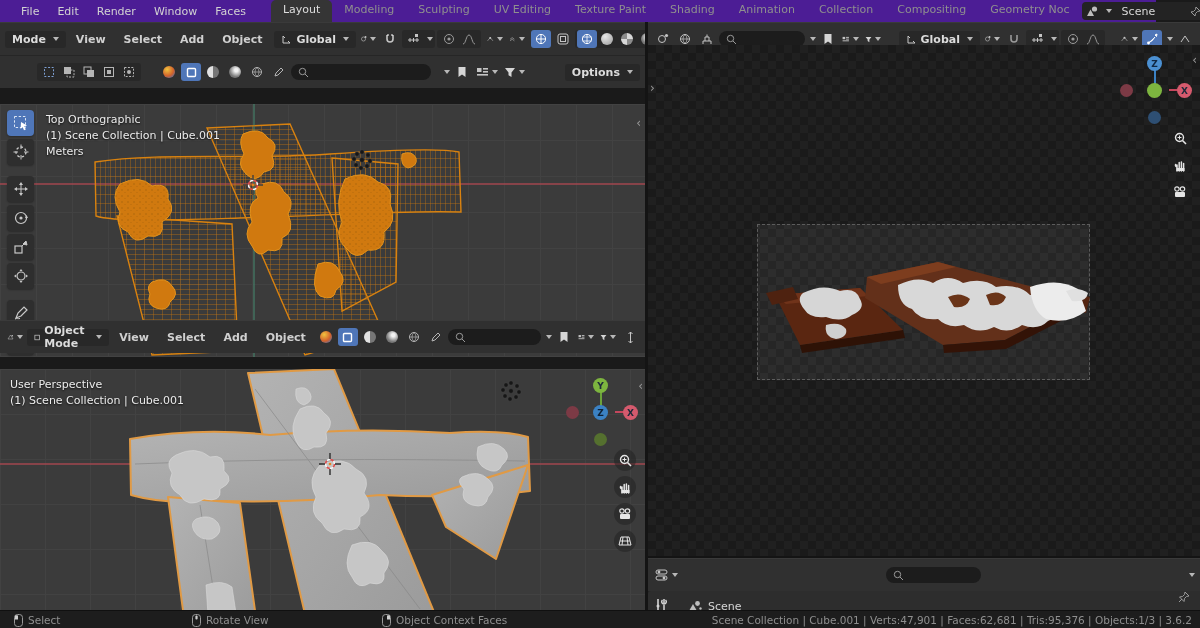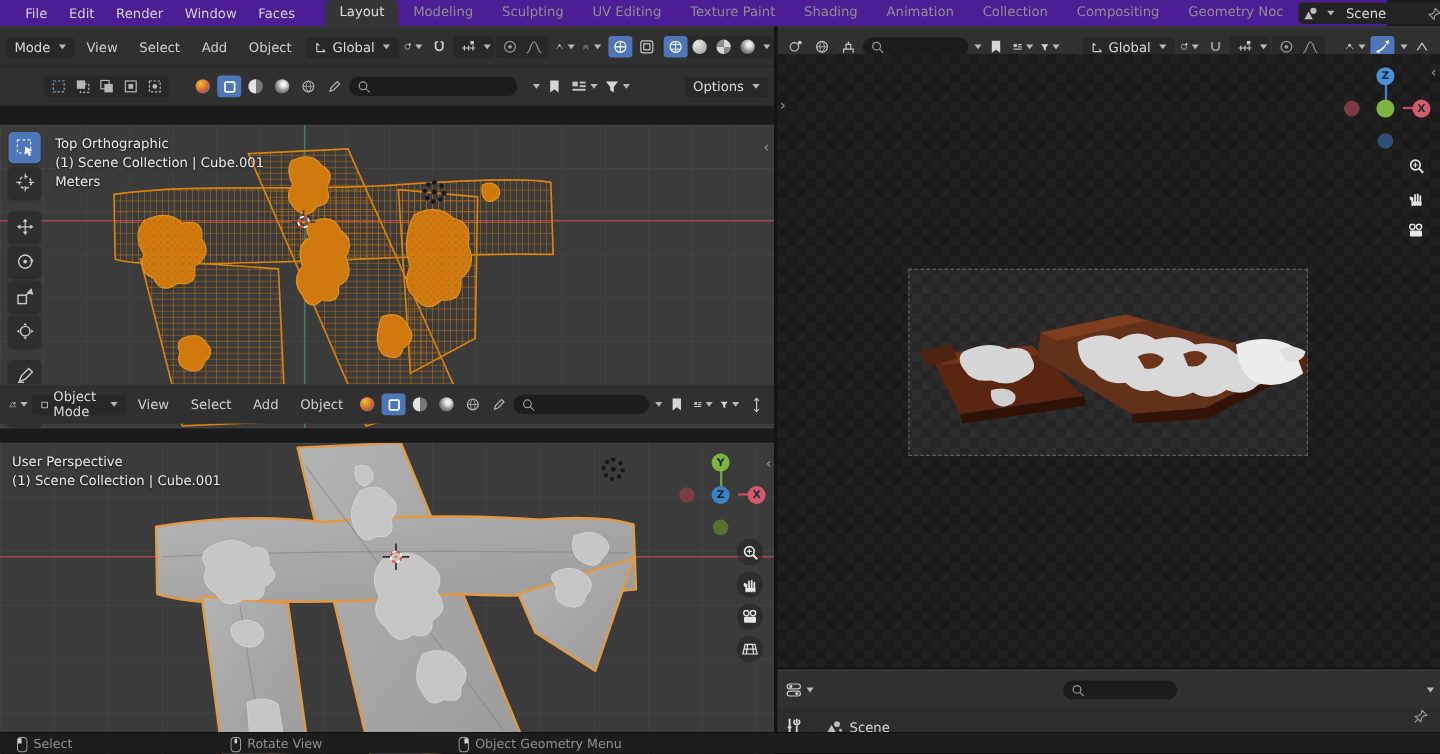--- a/index.html
+++ b/index.html
@@ -16,21 +16,21 @@
   .tabs { display:flex; margin-left:16px; height:22px; }
   .tab { padding:3px 12px 4px; color:#8f8f8f; border-radius:5px 5px 0 0; white-space:nowrap; }
   .tab.active { background:#353535; color:#dedede; }
   .topbar-right { margin-left:auto; display:flex; align-items:center; gap:4px; padding-right:4px; }
   .id-block { display:flex; align-items:center; background:#232323; border-radius:4px; height:18px;
               padding:0 4px; gap:4px; }
   .id-text { color:#d8d8d8; padding:0 6px; min-width:70px; }
 
   
   .hdr { background:#303030; display:flex; align-items:center; gap:2px; padding:16px 5px;
-         border-top:1px solid #3a3a3a; }
+         border-top:1px solid #3a3a3a;font-weight:bold; }
   .chev { width:0; height:0; border-left:3.5px solid transparent; border-right:3.5px solid transparent;
           border-top:4px solid #b8b8b8; display:inline-block; margin-left:3px; }
   .dd { background:#282828; border-radius:3px; height:17px; display:flex; align-items:center;
         padding:0 7px; gap:4px; color:#dcdcdc; }
   .hmenu { padding:0 8px; color:#d0d0d0; }
   .ibtn { height:18px; min-width:20px; border-radius:3px; display:flex; align-items:center;
           justify-content:center; color:#c5c5c5; padding:0 2px; }
   .ibtn.on { background:#4f76b8; color:#fff; }
   .grp { display:flex; align-items:center; background:#282828; border-radius:3px; height:18px; padding:0 2px; }
   .search { background:#1c1c1c; border-radius:10px; height:16px; display:flex; align-items:center;
@@ -887,17 +887,20 @@
           <rect x="0.5" y="0.5" width="8" height="12" rx="3" fill="none" stroke="#9a9a9a"></rect>
           <rect x="3.4" y="1.5" width="2.2" height="4" rx="1" fill="#cfcfcf"></rect>
         </svg>
       <span>Rotate View</span>
     </div>
     <div class="hint" style="left:382px">
       <svg width="9" height="13" viewBox="0 0 9 13">
           <rect x="0.5" y="0.5" width="8" height="12" rx="3" fill="none" stroke="#9a9a9a"></rect>
           <path d="M8,1.5 Q6.5,1 5,1.5 L5,5.5 L8,5.5 Z" fill="#cfcfcf"></path>
         </svg>
-      <span>Object Geometry Menu</span>
+      <span>Object Context Faces</span>
+    </div>
+    <div class="stats">
+      <span>Scene Collection | Cube.001 | Verts:47,901 | Faces:62,681 | Tris:95,376 | Objects:1/3 | 3.6.2</span>
     </div>
   </div>
 
 </div>
 
 </body></html>

